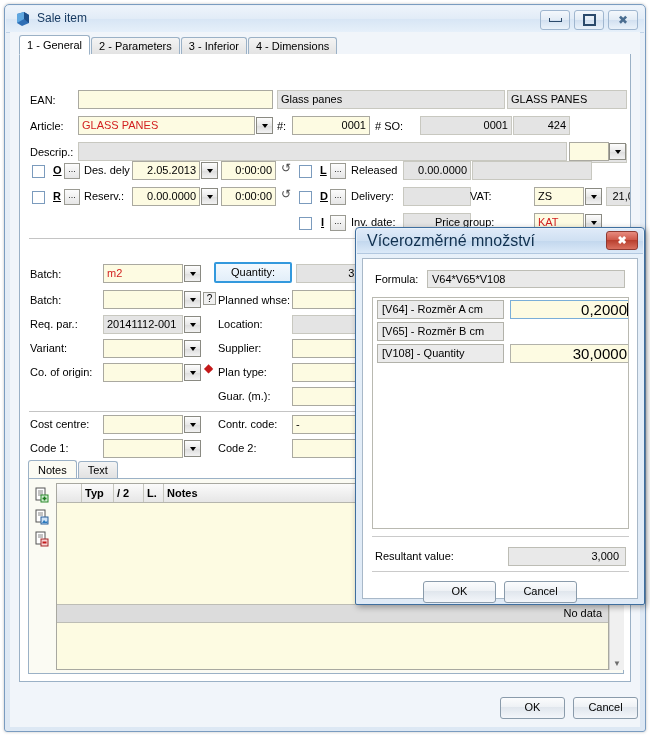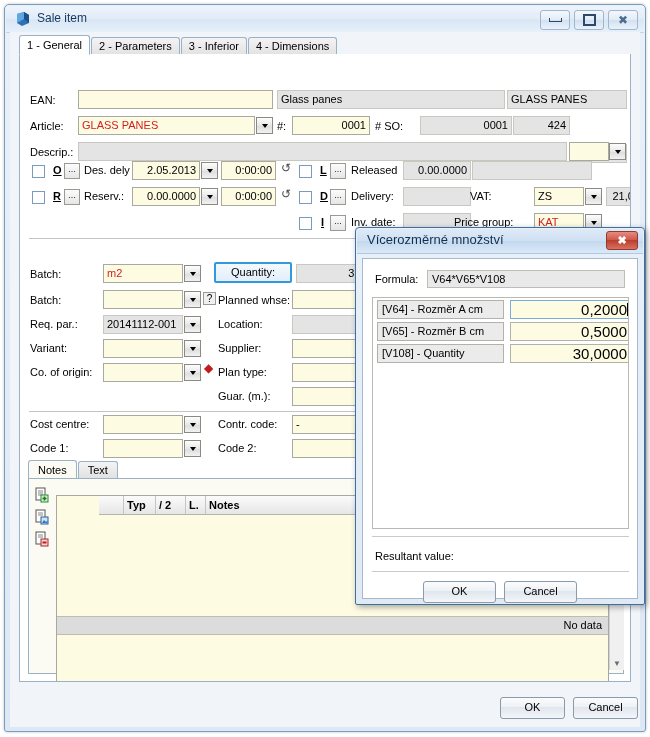--- a/index.html
+++ b/index.html
@@ -222,21 +222,21 @@
     box-shadow: 2px 2px 6px rgba(0,0,0,.35);
     z-index: 50;
   }
   .m-title {
     position: absolute; left: 1px; top: 1px; width: 286px; height: 24px;
     background: linear-gradient(to bottom,#dfeaf8 0%,#cfe0f2 50%,#c3d8ee 51%,#dbe9f8 100%);
     border-radius: 3px 3px 0 0;
     border-bottom: 1px solid #b2c8e0;
   }
   .m-title-text {
-    position: absolute; left: 11px; top: 4px; font-size: 13px; color: #10304f;
+    position: absolute; left: 11px; top: 4px; font-size: 16px; color: #10304f;
   }
   .m-close {
     position: absolute; right: 6px; top: 3px;
     width: 30px; height: 17px;
     border: 1px solid #8f3a32; border-radius: 3px;
     background: linear-gradient(to bottom,#e78b7f 0%,#cf5a4c 45%,#b9402f 50%,#d9705f 100%);
     color: #ffffff; font-size: 11px; font-weight: bold;
     display: flex; align-items: center; justify-content: center;
     cursor: pointer;
   }
@@ -382,21 +382,21 @@
       <div class="lbl" style="left:450px; top:136px;">VAT:</div>
       <div class="fld" style="left:514px; top:133px; width:50px;">ZS</div>
       <div class="combo-btn" style="left:565px; top:134px;"></div>
       <div class="fld flat r" style="left:586px; top:133px; width:38px;">21,00</div>
 
       <div class="chk" style="left:279px; top:163px;"></div>
       <div class="lbl ul" style="left:301px; top:162px; font-weight:bold;">I</div>
       <div class="dotbtn" style="left:310px; top:161px;">...</div>
       <div class="lbl" style="left:331px; top:162px;">Inv. date:</div>
       <div class="fld flat" style="left:383px; top:159px; width:68px;"></div>
-      <div class="lbl" style="left:426px; top:162px;padding-left:8px;">Price group:</div>
+      <div class="lbl" style="left:407px; top:162px;padding-left:8px;">Price group:</div>
       <div class="fld red" style="left:514px; top:159px; width:50px;">KAT</div>
       <div class="combo-btn" style="left:565px; top:160px;"></div>
 
       <div class="divider" style="left:9px; top:184px; width:596px;"></div>
 
       <div class="lbl" style="left:418px; top:190px;">Net price/UM</div>
       <div class="lbl" style="left:519px; top:190px;">Total net</div>
       <div class="mini-icon" style="left:591px; top:189px; color:#c41a1a; font-size:11px;">◆</div>
       <div class="lbl" style="left:601px; top:190px;">Re</div>
 
@@ -479,21 +479,21 @@
         <div class="doc-icon" style="left:6px; top:52px;">
           <svg width="15" height="16" viewBox="0 0 15 16">
             <rect x="1" y="1" width="9" height="12" fill="#fff" stroke="#555"></rect>
             <line x1="3" y1="4" x2="8" y2="4" stroke="#888"></line>
               <line x1="3" y1="6" x2="8" y2="6" stroke="#888"></line>
             <rect x="6" y="8" width="7" height="7" fill="#f7d6d6" stroke="#a32a2a"></rect>
             <line x1="7.5" y1="11.5" x2="11.5" y2="11.5" stroke="#c41a1a" stroke-width="2"></line>
           </svg>
         </div>
 
-        <div class="grid" style="left:27px; top:16px; width:553px; height:187px;padding-left:42px;">
+        <div class="grid" style="left:27px; top:4px; width:553px; height:187px;">
           <div class="grid-head">
             <div class="col" style="width:25px;"></div>
             <div class="col" style="width:32px;">Typ</div>
             <div class="col" style="width:30px;">/ 2</div>
             <div class="col" style="width:20px;">L.</div>
             <div class="col" style="width:120px; border-right:none;">Notes</div>
           </div>
           <div class="grid-nodata" style="top:120px;">No data</div>
         </div>
 
@@ -516,31 +516,31 @@
       <div class="m-lbl" style="left:12px; top:14px;">Formula:</div>
       <div class="m-formula" style="left:64px; top:11px; width:198px;">V64*V65*V108</div>
 
       <div class="m-list" style="left:9px; top:38px; width:257px; height:232px;">
         <div class="m-row">
           <div class="m-key">[V64] - Rozměr A cm</div>
           <div class="m-val focused">0,2000</div>
         </div>
         <div class="m-row">
           <div class="m-key">[V65] - Rozměr B cm</div>
-          <div class="m-val">0,5000</div>
         </div>
         <div class="m-row">
           <div class="m-key">[V108] - Quantity</div>
           <div class="m-val">30,0000</div>
         </div>
       </div>
 
       <div class="m-sep" style="left:9px; top:277px; width:257px;"></div>
 
       <div class="m-lbl" style="left:12px; top:291px;">Resultant value:</div>
+      <div class="m-result" style="left:145px; top:288px; width:118px;">3,000</div>
 
       <div class="m-sep" style="left:9px; top:312px; width:257px;"></div>
 
       <div class="m-btn" style="left:60px; top:322px;">OK</div>
       <div class="m-btn" style="left:141px; top:322px;">Cancel</div>
     </div>
   </div>
 
 </div>
 

